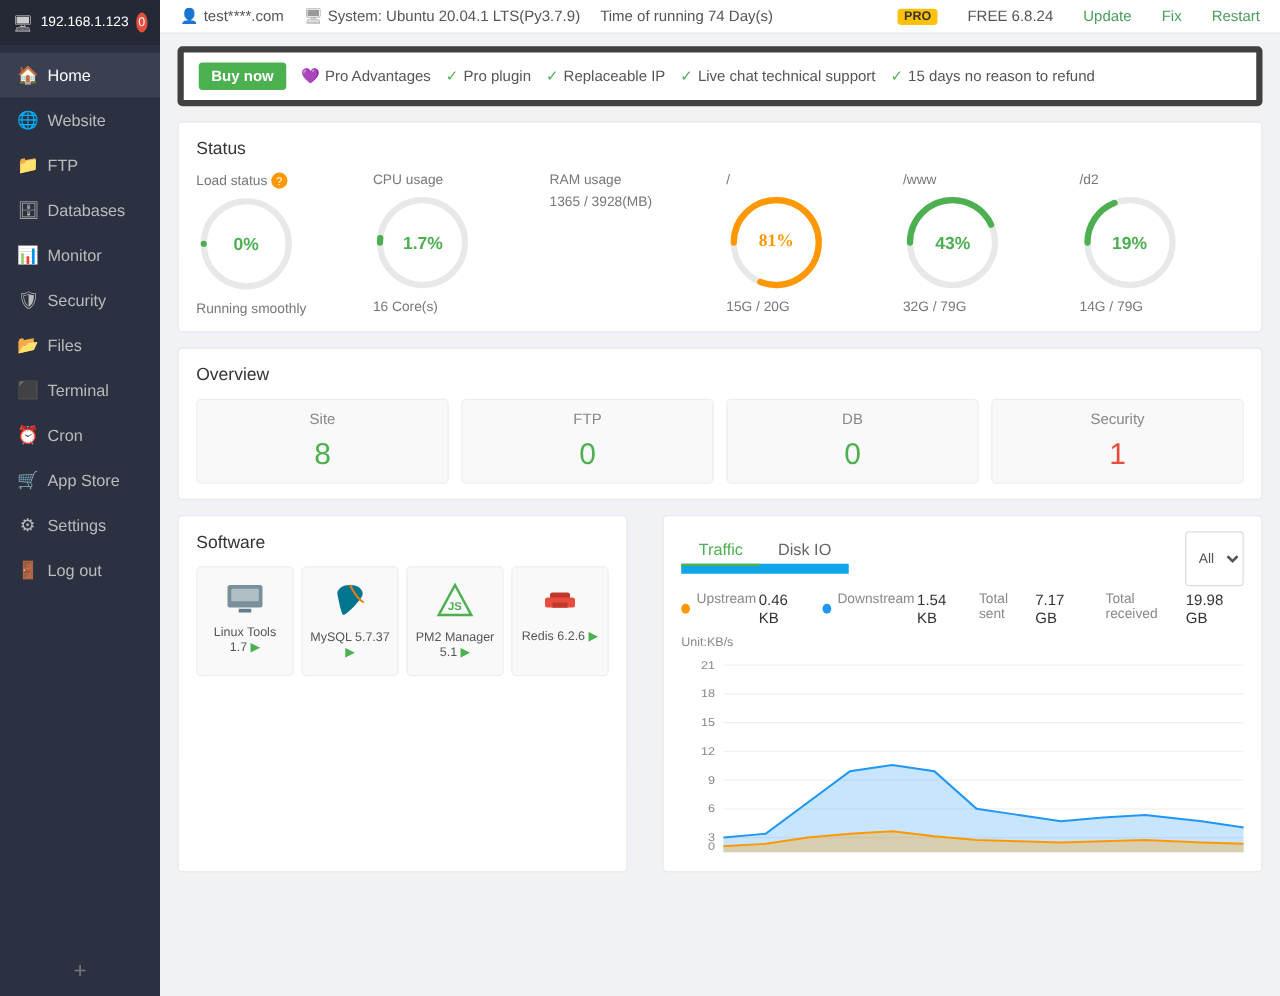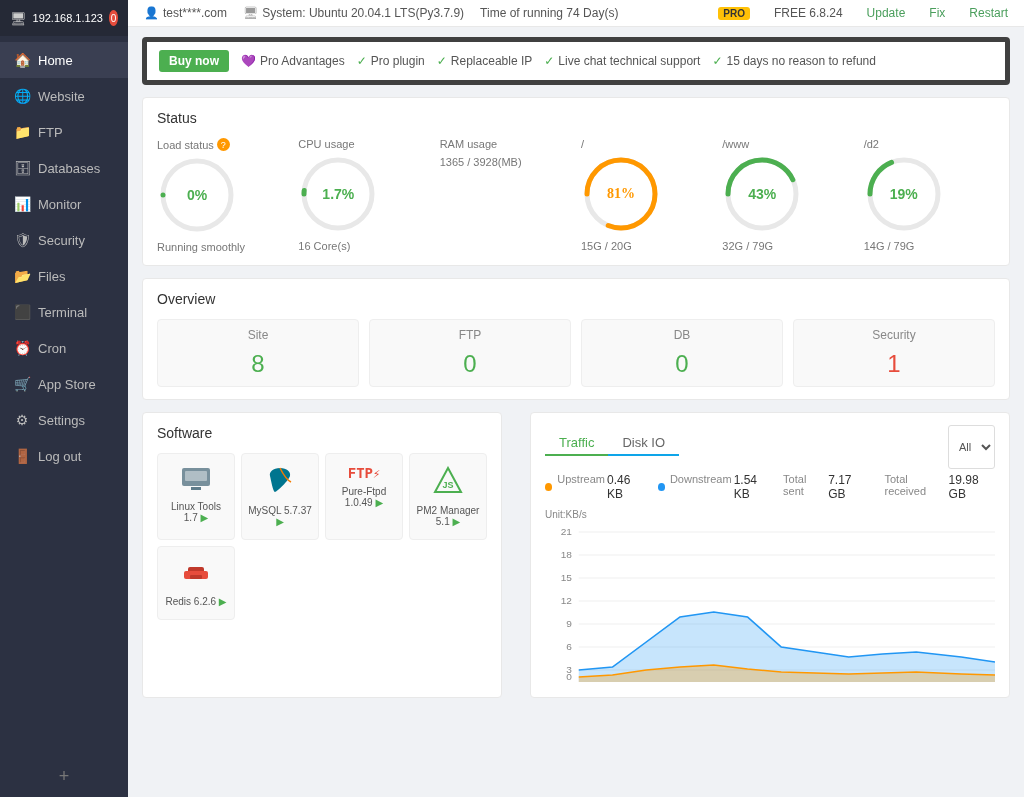--- a/index.html
+++ b/index.html
@@ -172,21 +172,21 @@
       display: flex;
       flex-direction: column;
       align-items: center;
       gap: 6px;
       cursor: pointer;
     }
     .software-name { font-size: 10px; color: #555; text-align: center; }
     .arrow-icon { color: #4caf50; font-size: 10px; }
 
     
-    .traffic-tabs { display: flex; gap: 0; margin-bottom: 8px; border-bottom: 2px solid #0ea5e9; }
+    .traffic-tabs { display: flex; gap: 0; margin-bottom: 8px; border-bottom: 8px solid #0ea5e9; }
     .traffic-tab {
       padding: 4px 14px;
       cursor: pointer;
       font-size: 13px;
       color: #666;
       border-bottom: 2px solid transparent;
       margin-bottom: -2px;
     }
     .traffic-tab.active { color: #4caf50; border-bottom-color: #4caf50; }
     .traffic-stats { display: flex; gap: 16px; align-items: center; margin-bottom: 8px; }
@@ -430,26 +430,20 @@
     <div class="software-name">Linux Tools 1.7<span class="arrow-icon"> ▶</span></div>
   </div>
             <div class="software-item">
     <div><svg width="30" height="30" viewBox="0 0 30 30">
                   <path d="M5 10 C4 6 8 2 15 2 C22 2 26 6 25 10 C24 14 12 26 10 26 C8 26 6 14 5 10Z" fill="#00758f"></path>
                   <path d="M15 2 C18 8 22 14 26 16" fill="none" stroke="#f57c00" stroke-width="1.5"></path>
                 </svg></div>
     <div class="software-name">MySQL 5.7.37<span class="arrow-icon"> ▶</span></div>
   </div>
             <div class="software-item">
-    <div>
-                <div style="font-size:14px;font-weight:bold;color:#e74c3c;font-family:monospace;line-height:1;">FTP<span style="font-size:12px;">⚡</span></div>
-              </div>
-    <div class="software-name">Pure-Ftpd 1.0.49<span class="arrow-icon"> ▶</span></div>
-  </div>
-            <div class="software-item">
     <div><svg width="30" height="30" viewBox="0 0 30 30">
                   <polygon points="15,2 28,26 2,26" fill="none" stroke="#4caf50" stroke-width="2"></polygon>
                   <text x="15" y="22" text-anchor="middle" font-size="9" fill="#4caf50" font-weight="bold">JS</text>
                 </svg></div>
     <div class="software-name">PM2 Manager 5.1<span class="arrow-icon"> ▶</span></div>
   </div>
             <div class="software-item">
     <div><svg width="30" height="28" viewBox="0 0 30 28">
                   <rect x="7" y="8" width="16" height="12" rx="2" fill="#c0392b"></rect>
                   <rect x="3" y="12" width="24" height="8" rx="2" fill="#e74c3c"></rect>

